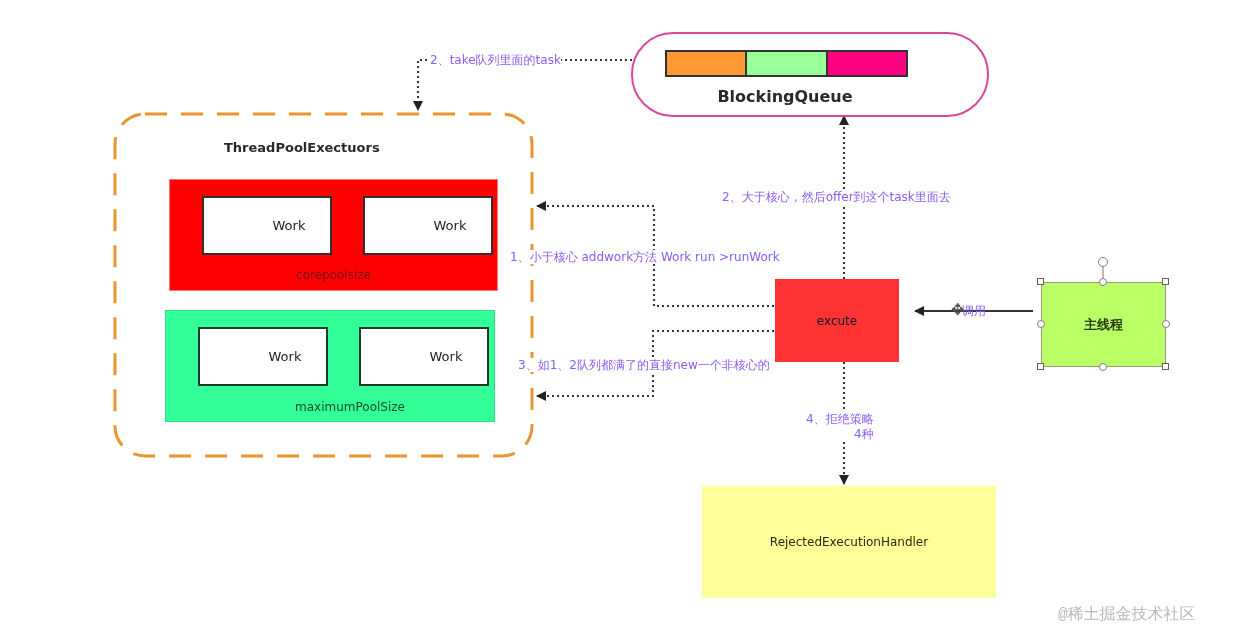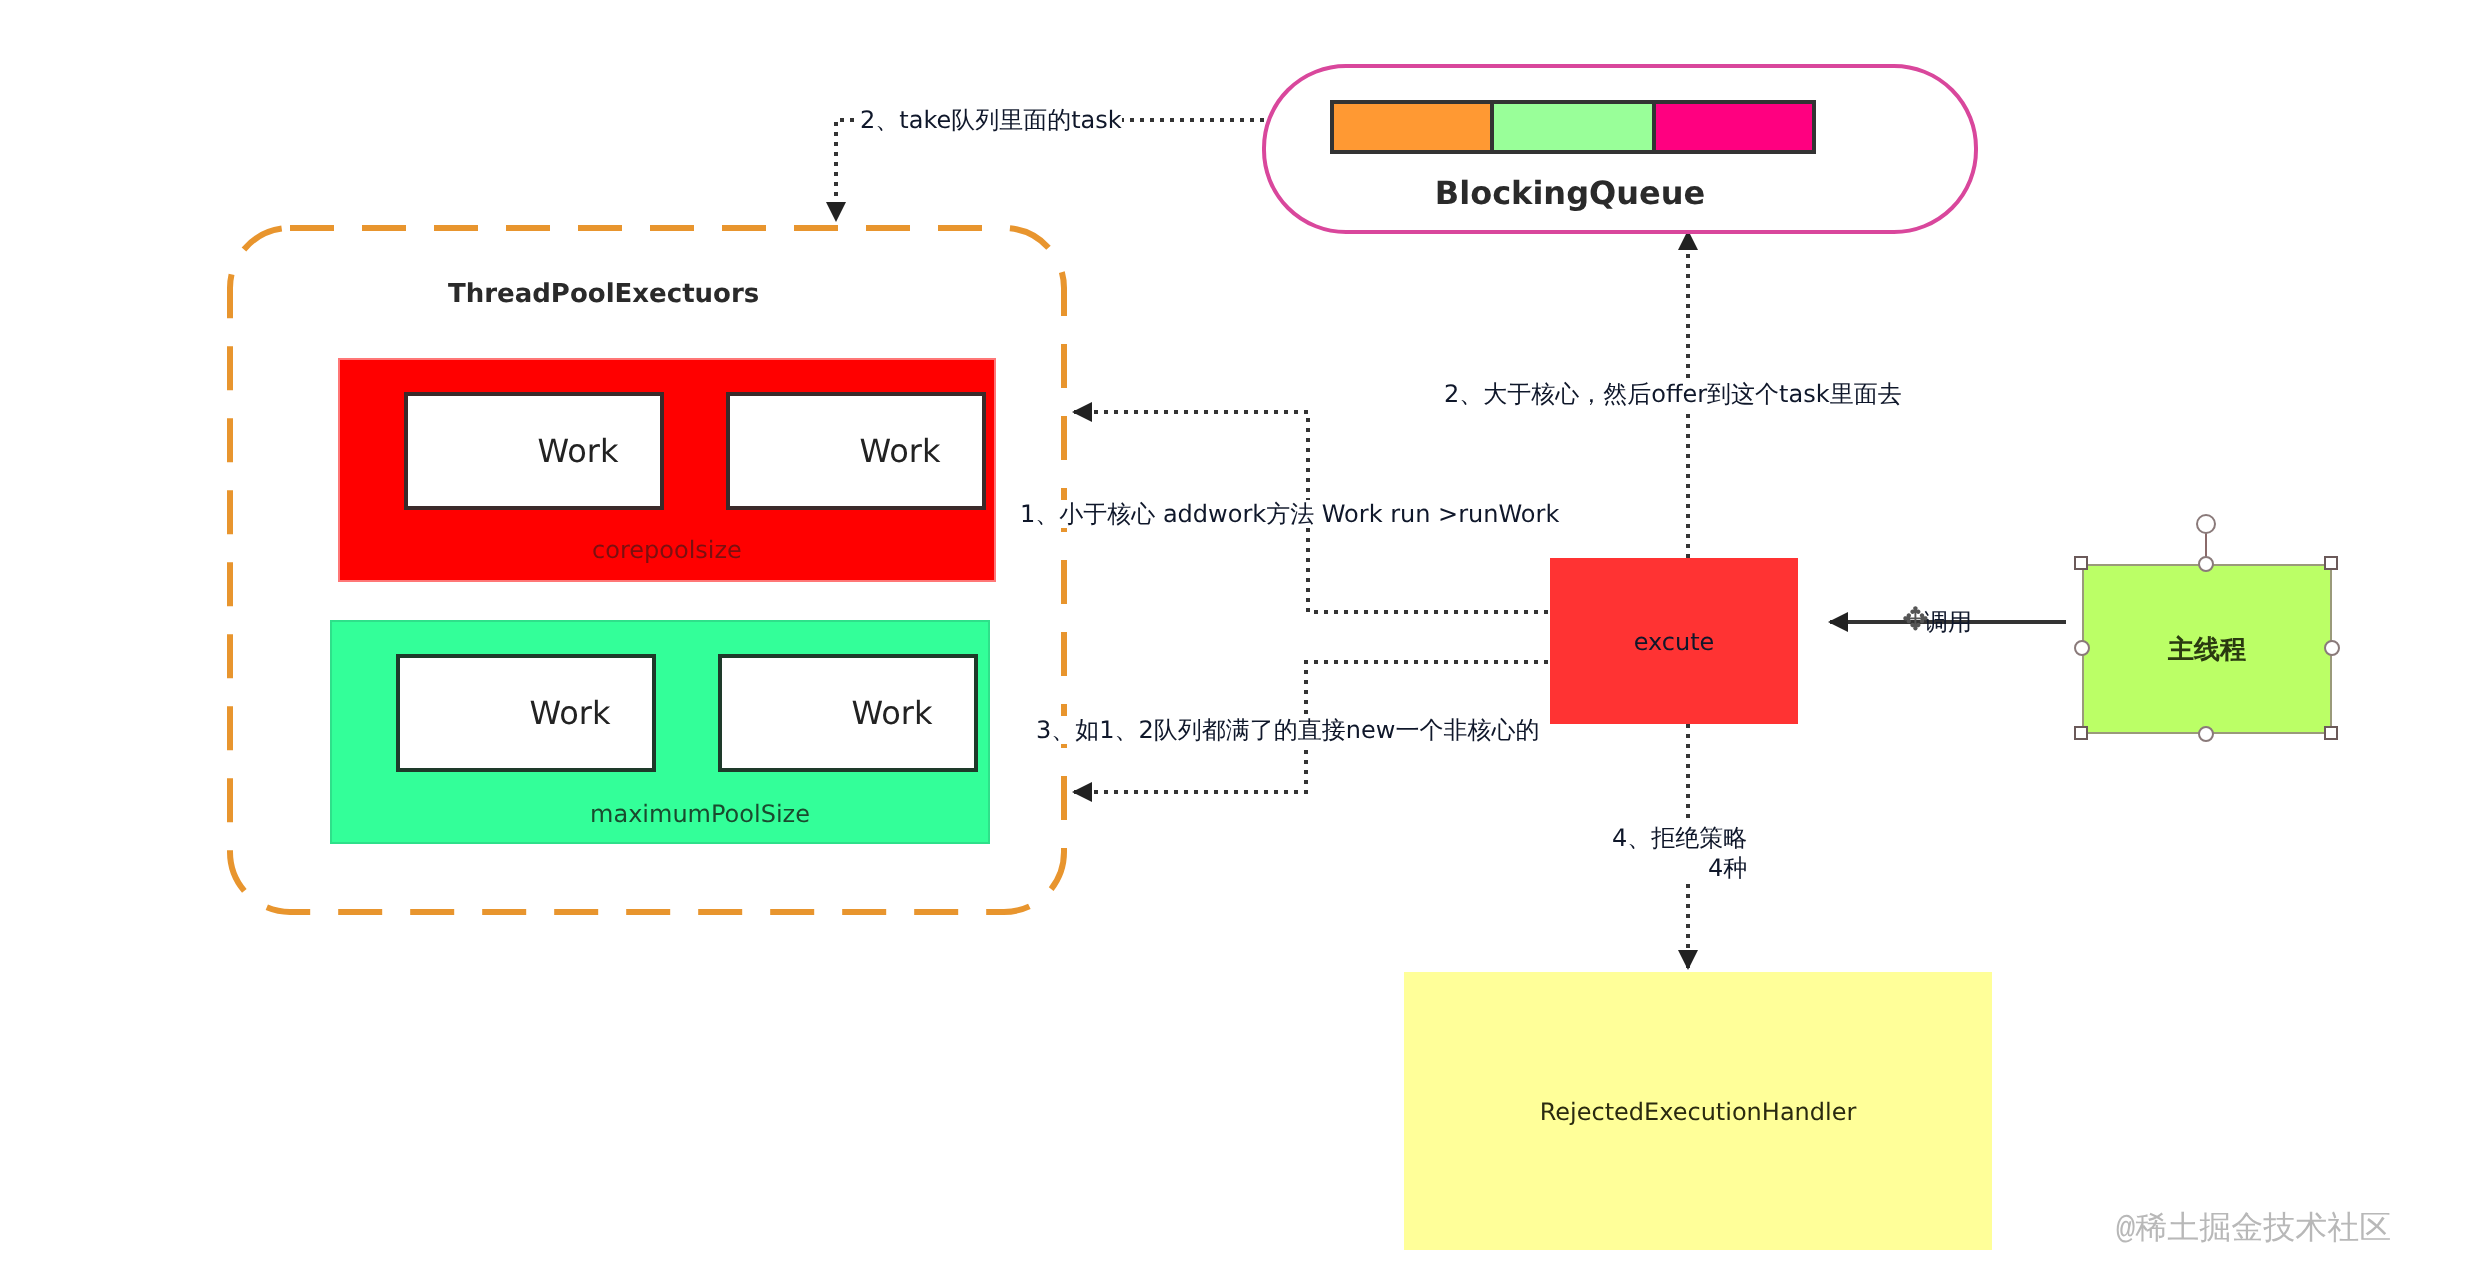--- a/index.html
+++ b/index.html
@@ -1,23 +1,23 @@
 <!DOCTYPE html>
 <html><head>
 <meta charset="utf-8">
 <style>
   html, body { margin: 0; padding: 0; background: #ffffff; }
   body { width: 1243px; height: 631px; position: relative; overflow: hidden;
          font-family: "DejaVu Sans", "Liberation Sans", sans-serif; color: #222; }
   svg.wires { position: absolute; left: 0; top: 0; width: 1243px; height: 631px; }
   .abs { position: absolute; }
-  .label { position: absolute; font-size: 12px; color: #0f172a; white-space: nowrap; background: #fff; line-height: 14px; }
+  .label { position: absolute; font-size: 12px; color: #8b5cf6; white-space: nowrap; background: #fff; line-height: 14px; }
   .box { position: absolute; box-sizing: border-box; display: flex; align-items: center; justify-content: center; }
   .work { position: absolute; box-sizing: border-box; background: #fff; border: 2px solid #3a2a2a;
-          display: flex; align-items: center; justify-content: center; font-size: 16px; color: #222; padding-left: 44px; }
+          display: flex; align-items: center; justify-content: center; font-size: 13px; color: #222; padding-left: 44px; }
   .handle-sq { position: absolute; width: 7px; height: 7px; background: #fff; border: 1px solid #6b5a5a; box-sizing: border-box; }
   .handle-ci { position: absolute; width: 8px; height: 8px; background: #fff; border: 1px solid #8a7a7a; border-radius: 50%; box-sizing: border-box; }
 </style>
 </head>
 <body>
 
 <svg class="wires" viewBox="0 0 1243 631">
   <defs>
     <marker id="arr" markerWidth="10" markerHeight="10" refX="9" refY="5" orient="auto" markerUnits="userSpaceOnUse">
       <path d="M0,0 L10,5 L0,10 z" fill="#222"></path>
@@ -80,21 +80,21 @@
 <div class="handle-sq" style="left:1037px; top:278px;"></div>
 <div class="handle-sq" style="left:1162px; top:278px;"></div>
 <div class="handle-sq" style="left:1037px; top:363px;"></div>
 <div class="handle-sq" style="left:1162px; top:363px;"></div>
 <div class="handle-ci" style="left:1099px; top:278px;"></div>
 <div class="handle-ci" style="left:1099px; top:363px;"></div>
 <div class="handle-ci" style="left:1037px; top:320px;"></div>
 <div class="handle-ci" style="left:1162px; top:320px;"></div>
 <div class="handle-ci" style="left:1098px; top:257px; width:10px; height:10px;"></div>
 
-<div class="box" id="rejBox" style="left: 702px; top: 486px; width: 294px; height: 139px; font-size: 12px; color: rgb(42, 42, 16); background: rgb(255, 255, 153);">
+<div class="box" id="rejBox" style="left: 702px; top: 486px; width: 294px; height: 112px; font-size: 12px; color: rgb(42, 42, 16); background: rgb(255, 255, 153);">
   <span>RejectedExecutionHandler</span>
 </div>
 
 <div class="label" style="left:430px; top:53px;">2、take队列里面的task</div>
 <div class="label" style="left:722px; top:190px;">2、大于核心，然后offer到这个task里面去</div>
 <div class="label" style="left:510px; top:250px;">1、小于核心 addwork方法 Work run &gt;runWork</div>
 <div class="label" style="left:518px; top:358px;">3、如1、2队列都满了的直接new一个非核心的</div>
 <div class="label" style="left:806px; top:412px; text-align:right; line-height:15px;">
   <div>4、拒绝策略</div>
   <div>4种</div>

